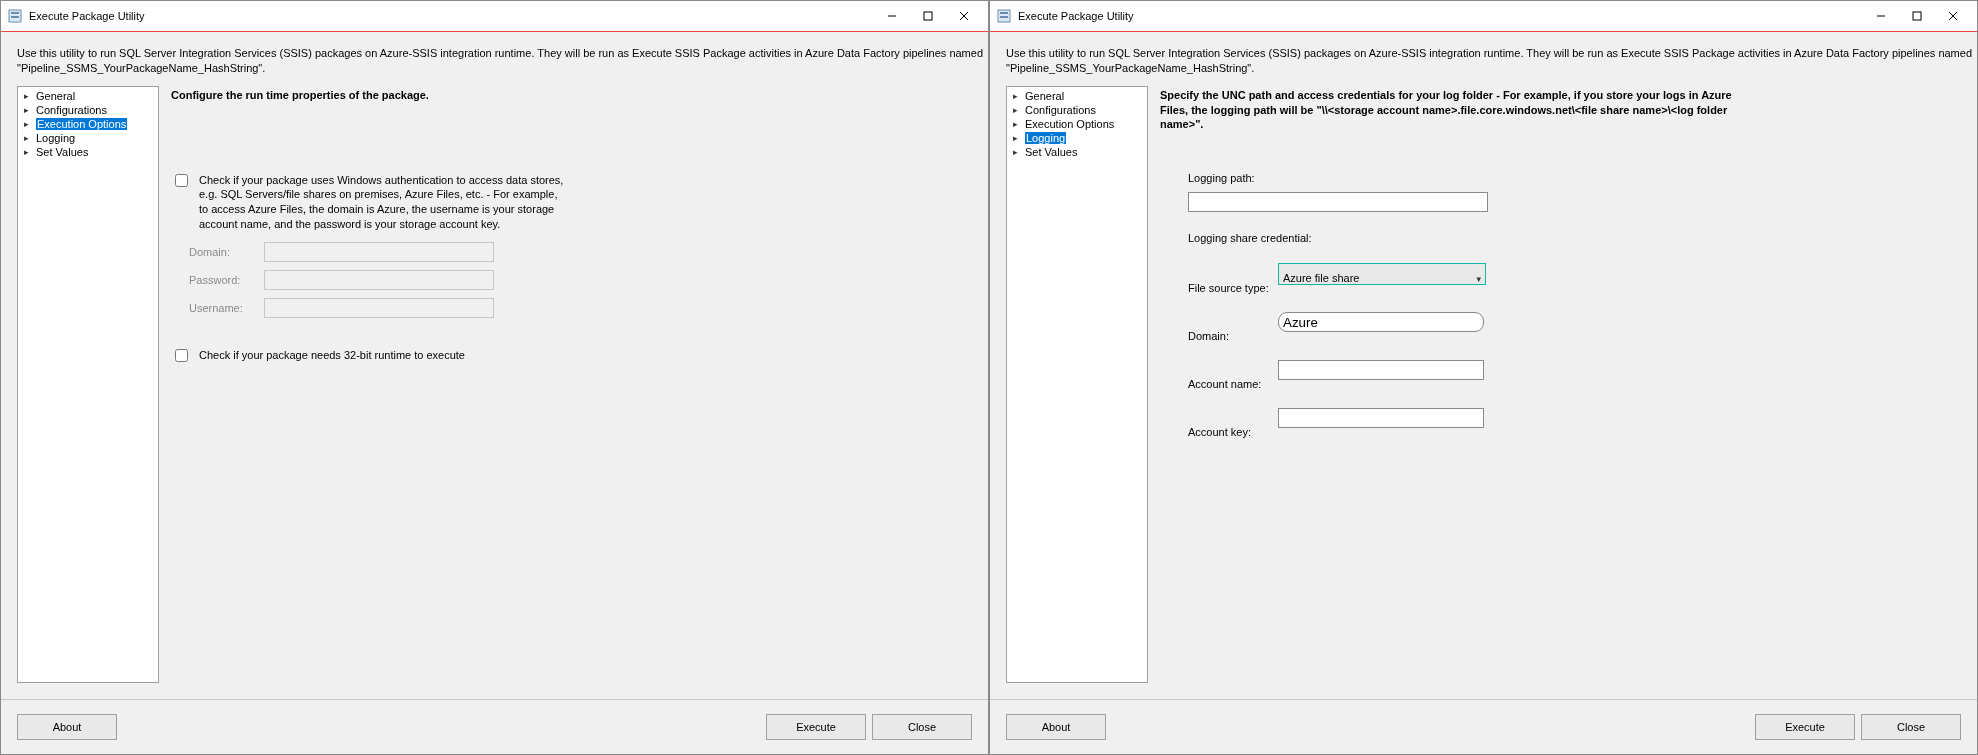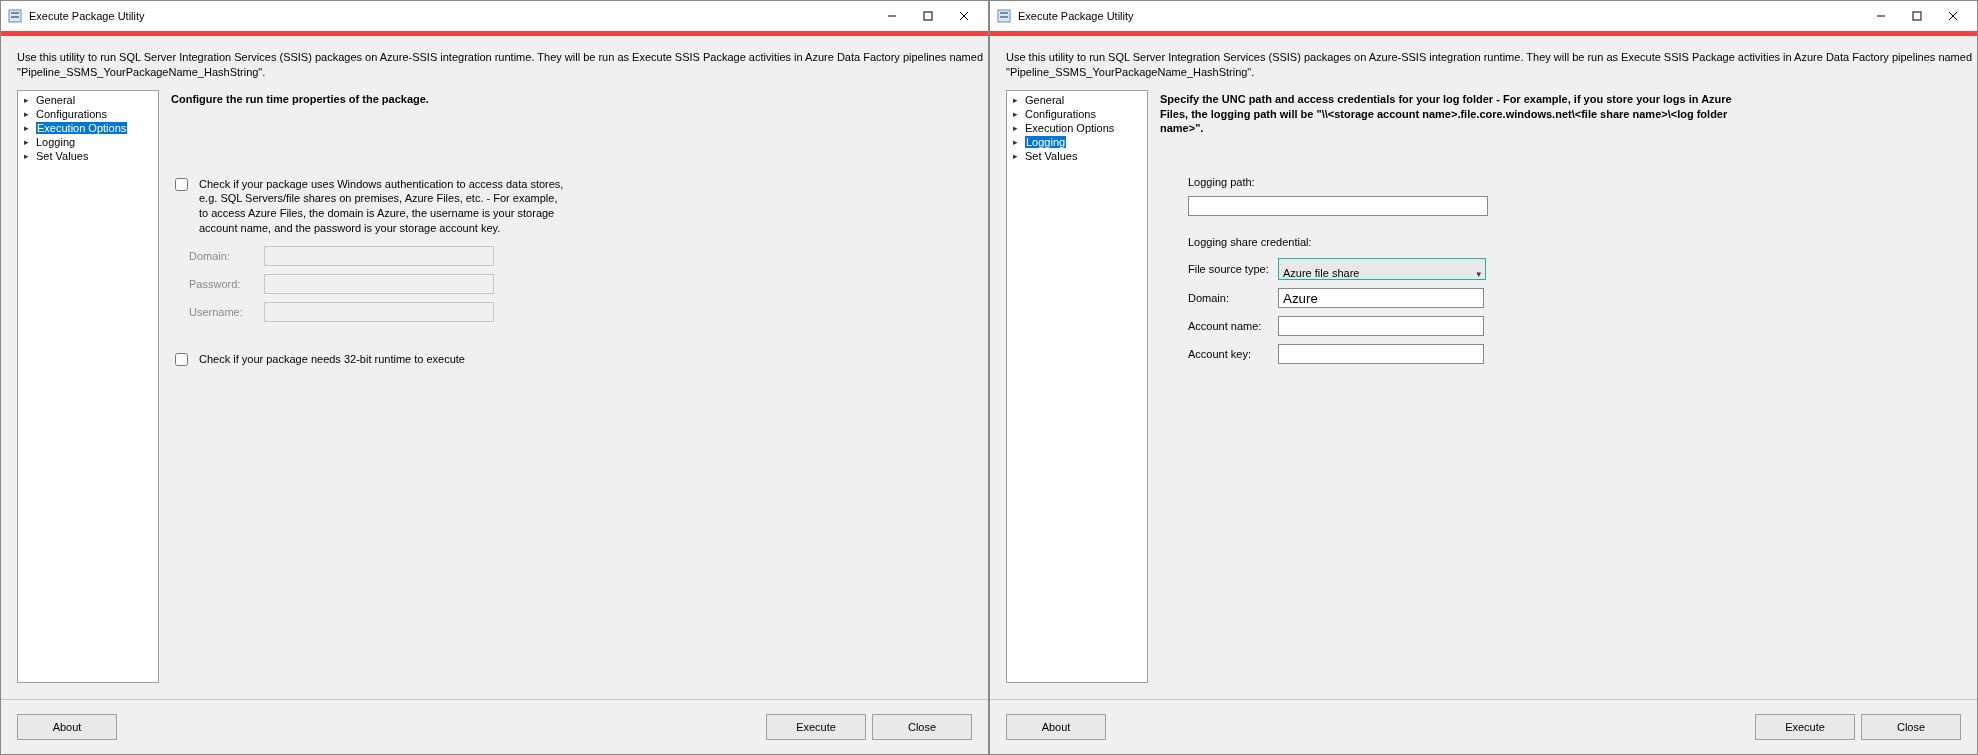--- a/index.html
+++ b/index.html
@@ -19,21 +19,21 @@
   flex: 1;
   border: 1px solid #888;
   background: #f0f0f0;
   display: flex;
   flex-direction: column;
   position: relative;
 }
 .titlebar {
   height: 30px;
   background: #fff;
-  border-bottom: 5px solid #ef4444;
+  border-bottom: 1px solid #ef4444;
   display: flex;
   align-items: center;
   padding: 0 6px;
 }
 .titlebar .app-icon {
   width: 16px;
   height: 16px;
   margin-right: 6px;
   display: flex;
   align-items: center;
@@ -124,20 +124,21 @@
   align-items: center;
   margin-bottom: 8px;
 }
 .form-row .flabel {
   width: 75px;
   color: #8a8a8a;
 }
 .form-row .flabel.dark {
   color: #000;
   width: 90px;
+  margin-top: 28px;
 }
 .tinput {
   width: 220px;
   height: 18px;
   border: 1px solid #c8c8c8;
   background: #f0f0f0;
   padding: 0 4px;
 }
 .tinput.enabled {
   background: #fff;
@@ -356,21 +357,21 @@
 
           <div class="form-row">
             <span class="flabel dark">File source type:</span>
             <div class="select">
               <span>Azure file share</span>
               <span class="arrow">▾</span>
             </div>
           </div>
           <div class="form-row">
             <span class="flabel dark">Domain:</span>
-            <input class="tinput enabled" style="width: 196px;" value="Azure">
+            <input class="tinput enabled" style="width: 196px; border-radius: 9px;" value="Azure">
           </div>
           <div class="form-row">
             <span class="flabel dark">Account name:</span>
             <input class="tinput enabled" style="width: 196px;" value="">
           </div>
           <div class="form-row">
             <span class="flabel dark">Account key:</span>
             <input class="tinput enabled" style="width: 196px;" type="password" value="">
           </div>
         </div>

